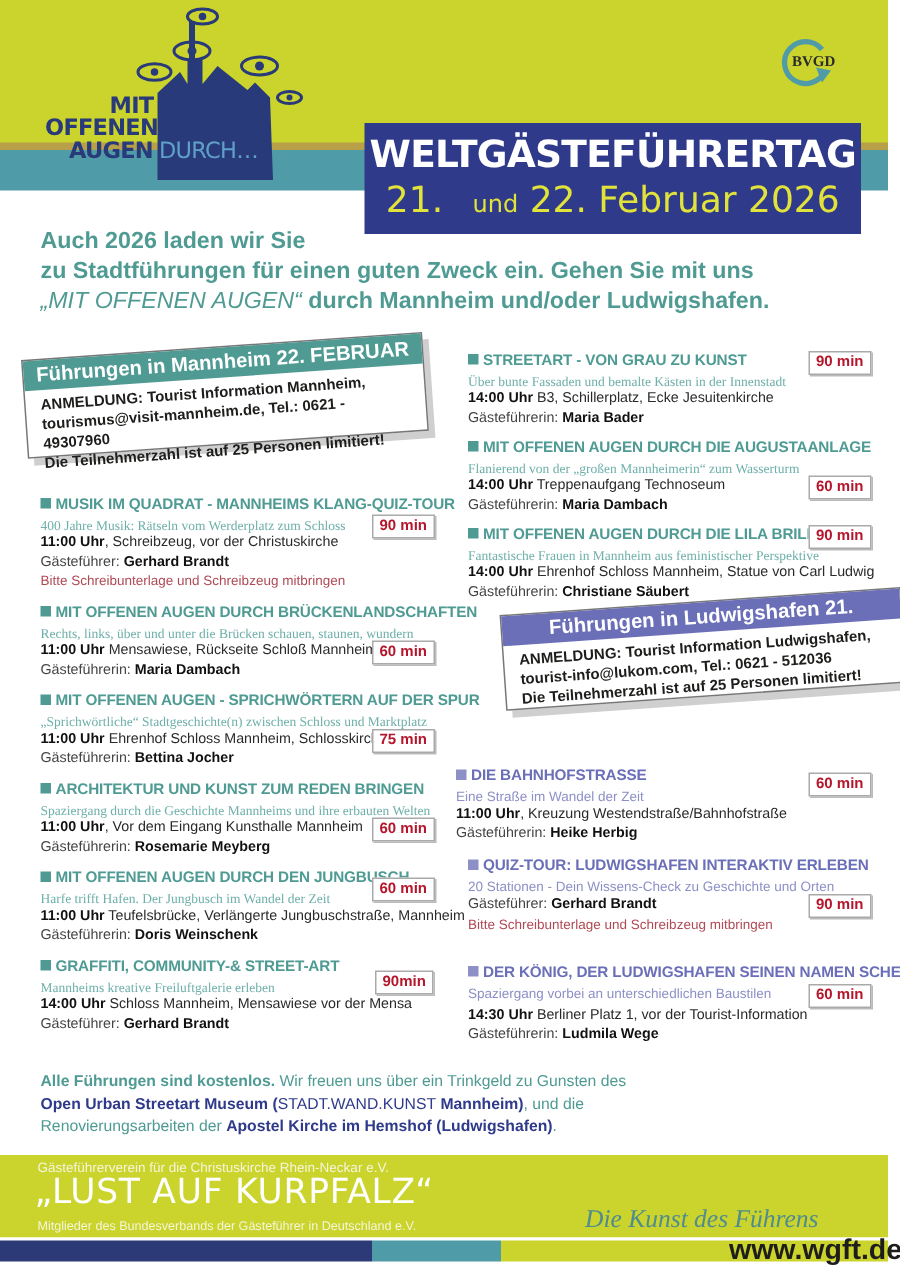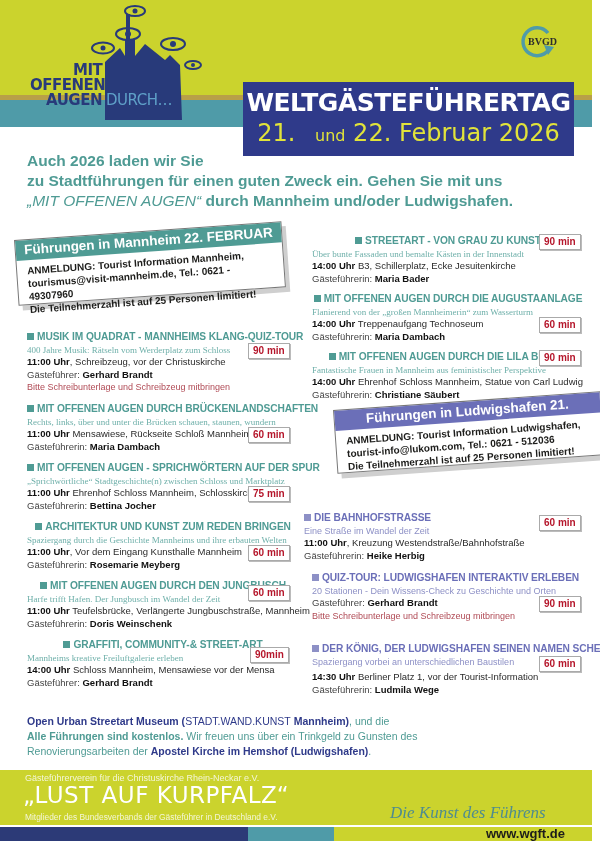--- a/index.html
+++ b/index.html
@@ -41,21 +41,21 @@
   .reg-mannheim { left: 14px; top: 240px; width: 268px; height: 66px; transform: rotate(-4deg); transform-origin: left top; }
   .reg-mannheim .reg-head { background: #4f9b94; font-size: 13.5px; height: 20px; line-height: 20px; }
 
   .reg-ludwigshafen { left: 333px; top: 410px; width: 268px; height: 64px; transform: rotate(-4deg); transform-origin: left top; }
   .reg-ludwigshafen .reg-head { background: #6b6fb8; font-size: 13.5px; height: 20px; line-height: 20px; }
 
   
   .tour { position: absolute; width: 272px; font-size: 9.5px; line-height: 12.5px; }
   .tour-title { font-weight: bold; font-size: 10.2px; letter-spacing: -0.1px; white-space: nowrap; }
   .tour-title .sq { display: inline-block; width: 7px; height: 7px; margin-right: 3px; vertical-align: 0; }
-  .mh .tour-title { color: #4f9b94; text-align: center; }
+  .mh .tour-title { color: #4f9b94; }
   .mh .tour-title .sq { background: #4f9b94; }
   .lu .tour-title { color: #6b6fb8; }
   .lu .tour-title .sq { background: #8d90c6; }
   .tour-sub { font-size: 9px; white-space: nowrap; }
   .mh .tour-sub { color: #6fb0aa; font-family: Liberation Serif, serif; }
   .lu .tour-sub { color: #8d90c6; }
   .tour-time { color: #2a2a2a; white-space: nowrap; }
   .tour-time b { font-weight: bold; color: #111; }
   .tour-guide { color: #444; white-space: nowrap; }
   .tour-guide b { color: #111; font-weight: bold; }
@@ -70,21 +70,21 @@
   
   .ft-lime { position: absolute; left: 0; top: 770px; width: 592px; height: 55px; background: #cbd32d; }
   .ft-line { position: absolute; left: 0; top: 825px; width: 592px; height: 2px; background: #ffffff; }
   .ft-navy { position: absolute; left: 0; top: 827px; width: 248px; height: 14px; background: #2c3a77; }
   .ft-teal { position: absolute; left: 248px; top: 827px; width: 86px; height: 14px; background: #4f9ba8; }
   .ft-lime2 { position: absolute; left: 334px; top: 827px; width: 258px; height: 14px; background: #cbd32d; }
   .ft-org { position: absolute; left: 25px; top: 773px; color: #f4f6d8; font-size: 9px; }
   .ft-slogan { position: absolute; left: 23px; top: 782px; color: #ffffff; font-family: "DejaVu Sans", sans-serif; font-size: 23px; letter-spacing: 0.5px; }
   .ft-member { position: absolute; left: 25px; top: 812px; color: #f4f6d8; font-size: 8.4px; }
   .ft-kunst { position: absolute; left: 390px; top: 803px; font-family: "Liberation Serif", serif; font-style: italic; font-size: 17px; color: #4f8c8f; }
-  .ft-url { position: absolute; left: 486px; top: 826px; font-weight: bold; font-size: 13px; color: #1d1d1b; line-height: 16px; }
+  .ft-url { position: absolute; left: 486px; top: 826px; font-weight: bold; font-size: 19px; color: #1d1d1b; line-height: 16px; }
 </style>
 </head>
 <body>
 
 <div class="hdr-lime"></div>
 <div class="hdr-gold"></div>
 <div class="hdr-teal"></div>
 
 <div class="logo">
   <svg width="180" height="125" viewBox="0 0 180 125">
@@ -244,22 +244,22 @@
 
 <div class="tour lu" style="left:312px; top:643px;">
   <div class="tour-title"><span class="sq"></span><span>DER KÖNIG, DER LUDWIGSHAFEN SEINEN NAMEN SCHENKTE</span></div>
   <div class="tour-sub">Spaziergang vorbei an unterschiedlichen Baustilen</div>
   <div class="tour-time" style="margin-top:3px;"><b>14:30 Uhr</b><span> Berliner Platz 1, vor der Tourist-Information</span></div>
   <div class="tour-guide"><span>Gästeführerin:</span> <b>Ludmila Wege</b></div>
 </div>
 <div class="dur" style="left:539px; top:656px;">60 min</div>
 
 <div class="note">
+  <div><b class="teal">Alle Führungen sind kostenlos.</b><span>  Wir freuen uns über ein Trinkgeld zu Gunsten des</span></div>
   <div><b class="navy">Open Urban Streetart Museum (</b><span style="color:#2f3a8a">STADT.WAND.KUNST</span><b class="navy"> Mannheim)</b><span>, und die</span></div>
-  <div><b class="teal">Alle Führungen sind kostenlos.</b><span>  Wir freuen uns über ein Trinkgeld zu Gunsten des</span></div>
   <div><span>Renovierungsarbeiten der </span><b class="navy">Apostel Kirche im Hemshof (Ludwigshafen)</b><span>.</span></div>
 </div>
 
 <div class="ft-lime"></div>
 <div class="ft-line"></div>
 <div class="ft-navy"></div>
 <div class="ft-teal"></div>
 <div class="ft-lime2"></div>
 <div class="ft-org">Gästeführerverein für die Christuskirche Rhein-Neckar e.V.</div>
 <div class="ft-slogan">„LUST AUF KURPFALZ“</div>

